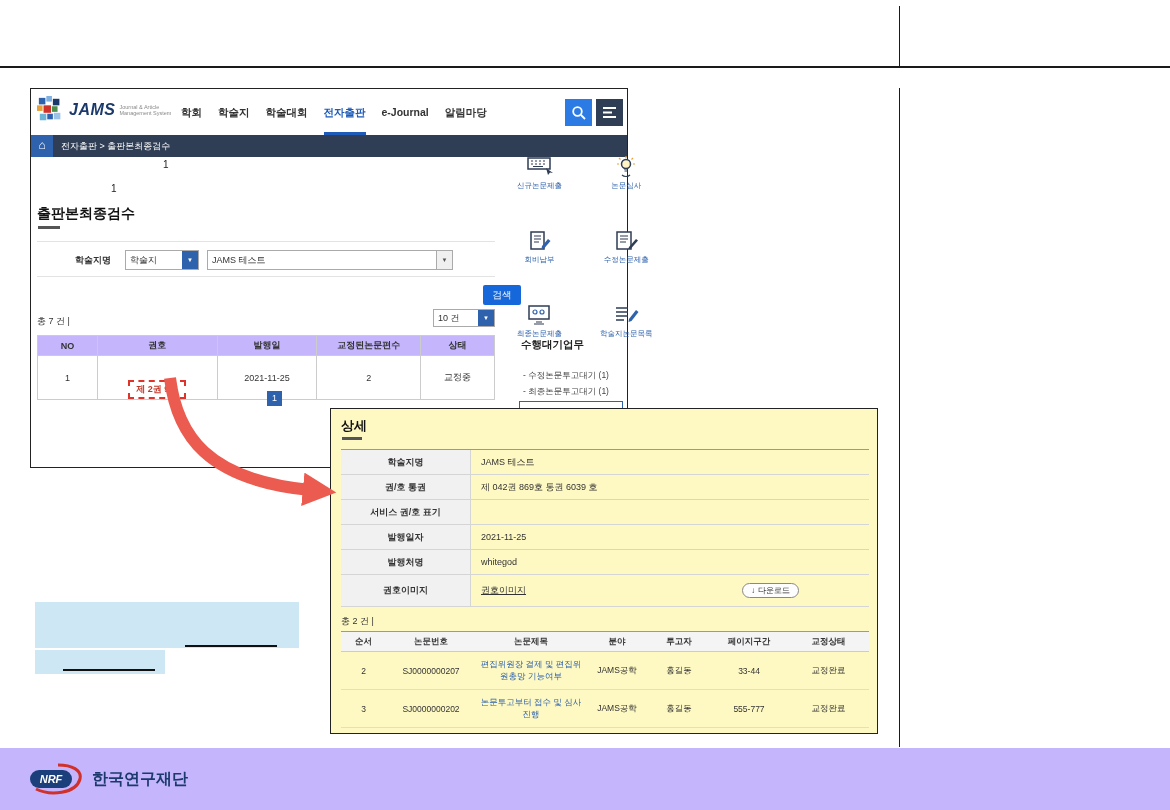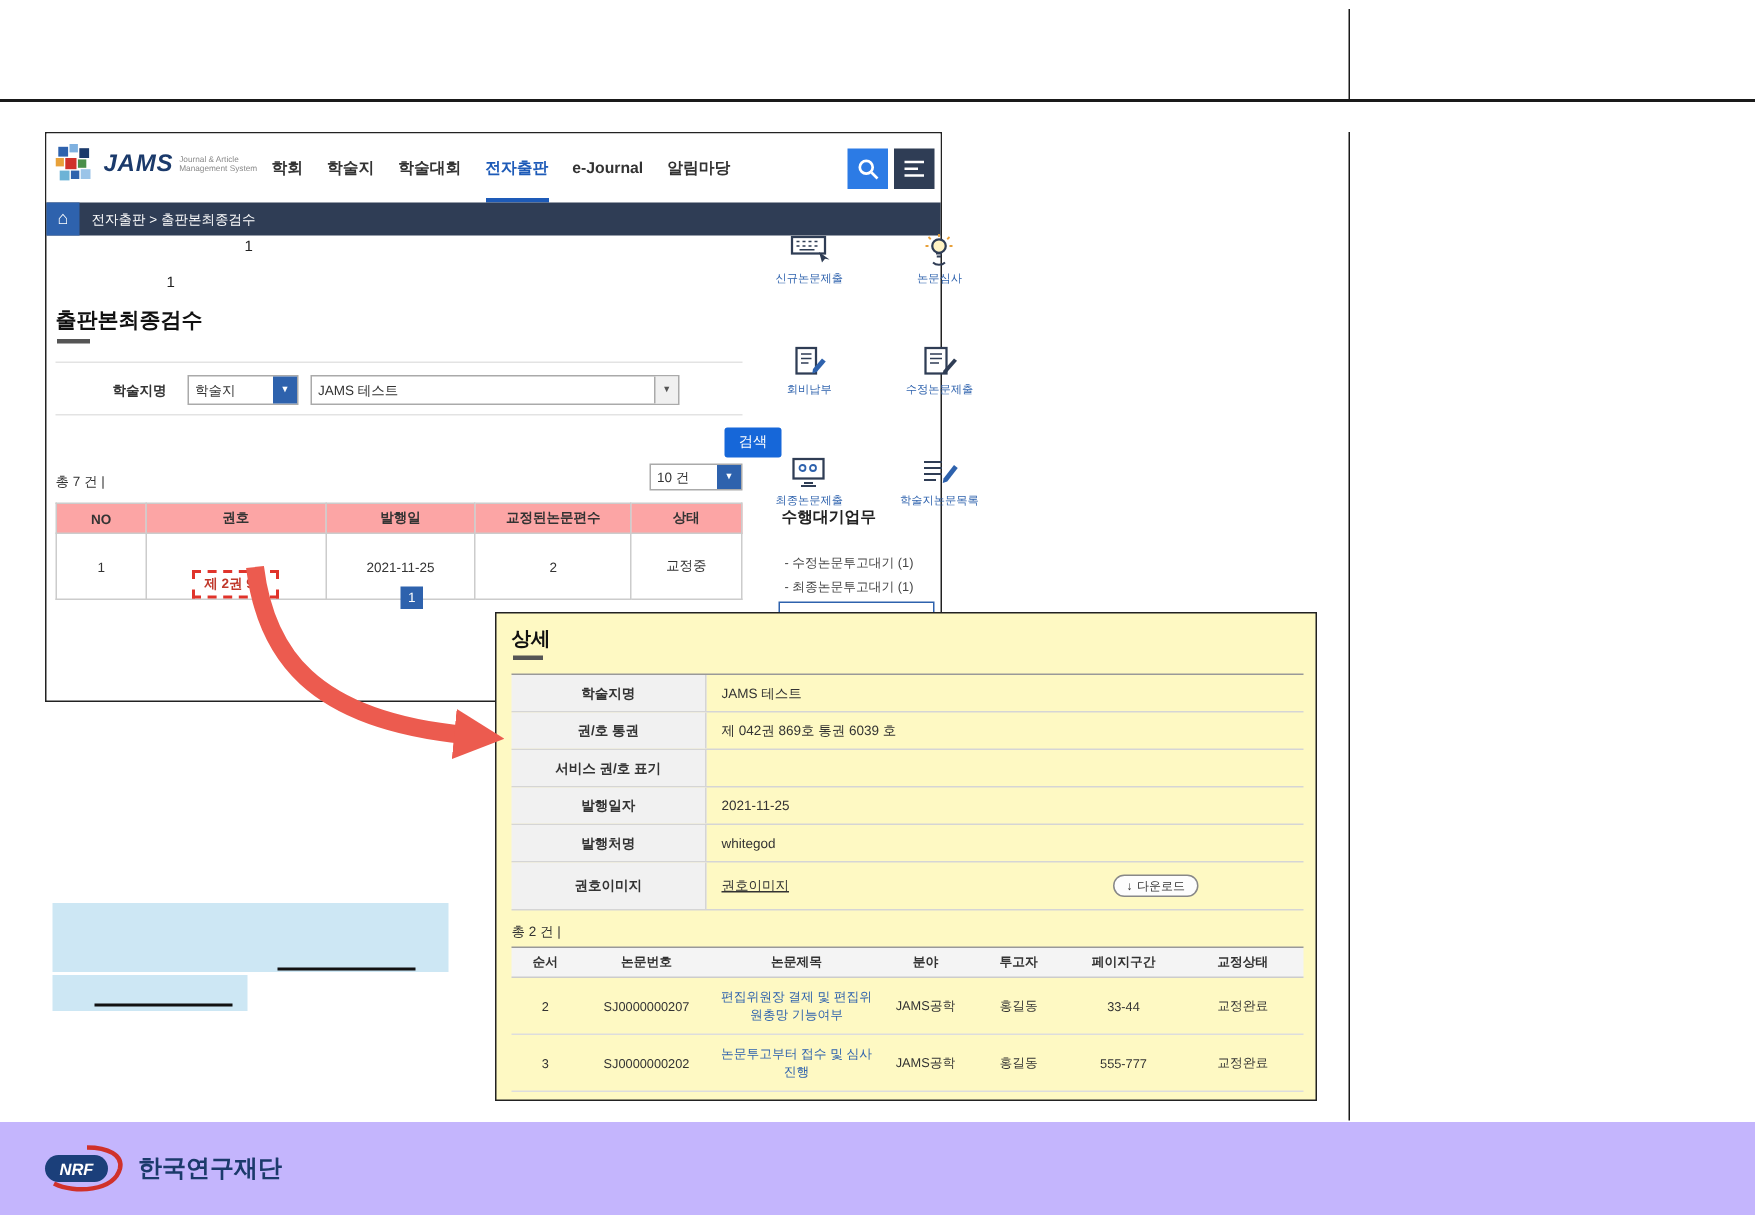--- a/index.html
+++ b/index.html
@@ -45,21 +45,21 @@
   .select-arrow { width:16px; height:100%; display:flex; align-items:center; justify-content:center; font-size:6px; }
   .select-arrow.blue { background:#2e62ad; color:#fff; }
   .select-arrow.gray { background:#f0f0f0; color:#555; border-left:1px solid #aaa; }
 
   .search-button { position:absolute; left:452px; top:196px; width:38px; height:20px; background:#1667d9; color:#fff; font-size:9.5px; text-align:center; line-height:20px; border-radius:2px; cursor:pointer; }
 
   .total-count { position:absolute; left:6px; top:226px; font-size:9px; color:#333; }
   .page-size { left:402px; top:220px; width:62px; height:18px; position:absolute; border:1px solid #aaa; background:#fff; display:flex; align-items:center; }
 
   .result-table { position:absolute; left:6px; top:246px; width:458px; border-collapse:collapse; font-size:9px; color:#333; }
-  .result-table th { background:#fca5a5; border:1px solid #ccc; height:20px; font-weight:bold; }
+  .result-table th { background:#c4b5fd; border:1px solid #ccc; height:20px; font-weight:bold; }
   .result-table td { border:1px solid #ccc; height:26px; text-align:center; }
   .vol-link { display:inline-block; border:2px dashed #e0342b; color:#c0392b; font-weight:bold; padding:1px 6px; cursor:pointer;margin-top:24px; }
 
   .pagination { position:absolute; left:236px; top:302px; width:15px; height:15px; background:#2e62ad; color:#fff; font-size:9px; text-align:center; line-height:15px; cursor:pointer; }
 
   .quick-menu { position:absolute; left:486px; top:66px; width:108px; display:grid; grid-template-columns:1fr 1fr; column-gap:4px; row-gap:10px;gap:38px; }
   .qm-item { display:flex; flex-direction:column; align-items:center; cursor:pointer; }
   .qm-label { font-size:7.5px; color:#2e62ad; margin-top:2px; white-space:nowrap; }
 
   .todo-title { position:absolute; left:490px; top:249px; font-size:10.5px; font-weight:bold; color:#222; }

